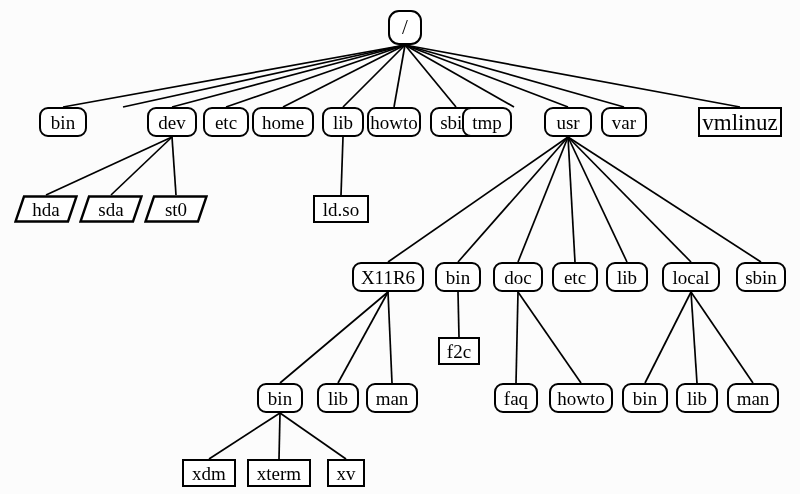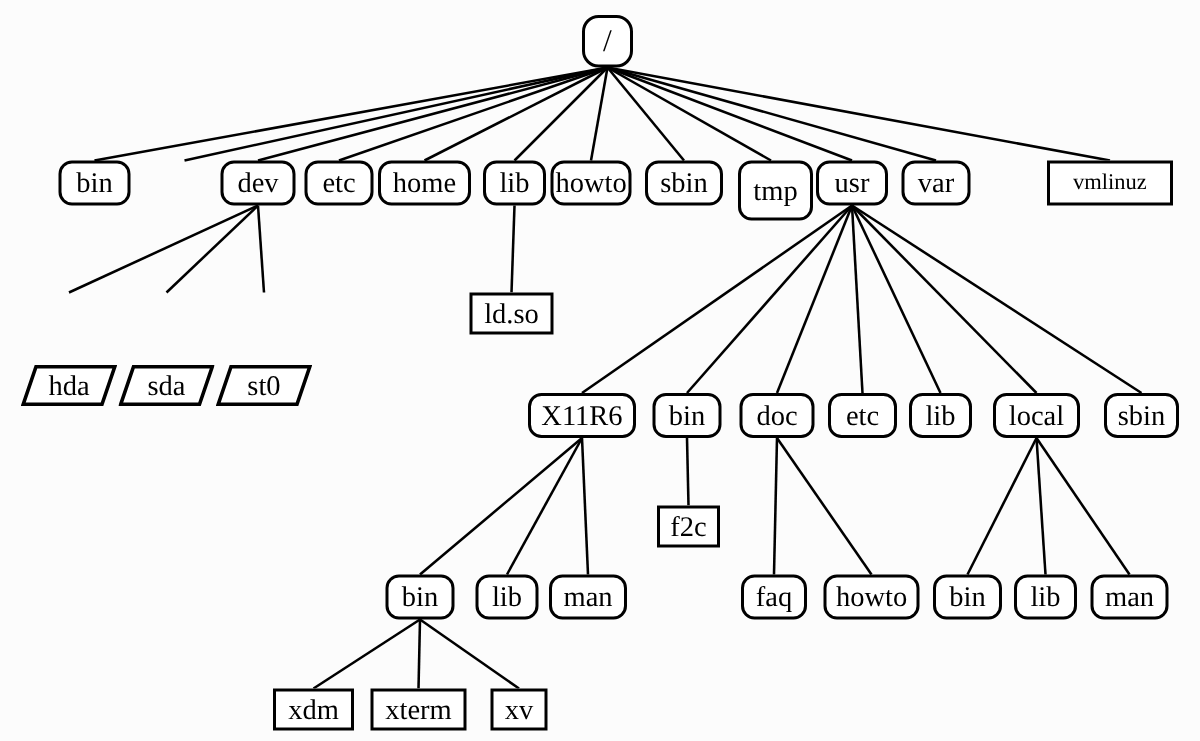--- a/index.html
+++ b/index.html
@@ -40,21 +40,20 @@
   }
   .node.file {
     border-radius: 0;
   }
   .node.root {
     border-radius: 11px;
   }
   .node.device {
     border: none;
     background: transparent;
-    margin-top: 48px;
   }
   .device .devshape {
     position: absolute;
     left: 0;
     top: 0;
     width: 100%;
     height: 100%;
   }
   .device .devlabel {
     position: relative;
@@ -119,30 +118,30 @@
     </div>
     <div class="node dir" style="left: 322px; top: 107px; width: 42px; height: 30px; font-size: 19px;">
       <span>lib</span>
     </div>
     <div class="node dir" style="left: 367px; top: 107px; width: 54px; height: 30px; font-size: 19px;">
       <span>howto</span>
     </div>
     <div class="node dir" style="left: 430px; top: 107px; width: 52px; height: 30px; font-size: 19px;">
       <span>sbin</span>
     </div>
-    <div class="node dir" style="left: 492px; top: 107px; width: 50px; height: 40px; font-size: 19px;">
+    <div class="node dir" style="left: 462px; top: 107px; width: 50px; height: 30px; font-size: 19px;">
       <span>tmp</span>
     </div>
     <div class="node dir" style="left: 544px; top: 107px; width: 48px; height: 30px; font-size: 19px;">
       <span>usr</span>
     </div>
     <div class="node dir" style="left: 601px; top: 107px; width: 46px; height: 30px; font-size: 19px;">
       <span>var</span>
     </div>
-    <div class="node file" style="left: 698px; top: 107px; width: 84px; height: 30px; font-size: 15px;">
+    <div class="node file" style="left: 698px; top: 107px; width: 84px; height: 30px; font-size: 23px;">
       <span>vmlinuz</span>
     </div>
     <div class="node device" style="left: 14px; top: 195px; width: 64px; height: 28px; font-size: 19px;">
       <svg class="devshape" viewBox="0 0 64 28" preserveAspectRatio="none">
         <path d="M 10 1.5 L 62.5 1.5 L 54 26.5 L 1.5 26.5 Z" fill="#ffffff" stroke="#000000" stroke-width="2.4"></path>
       </svg>
       <span class="devlabel">hda</span>
     </div>
     <div class="node device" style="left: 79px; top: 195px; width: 64px; height: 28px; font-size: 19px;">
       <svg class="devshape" viewBox="0 0 64 28" preserveAspectRatio="none">

